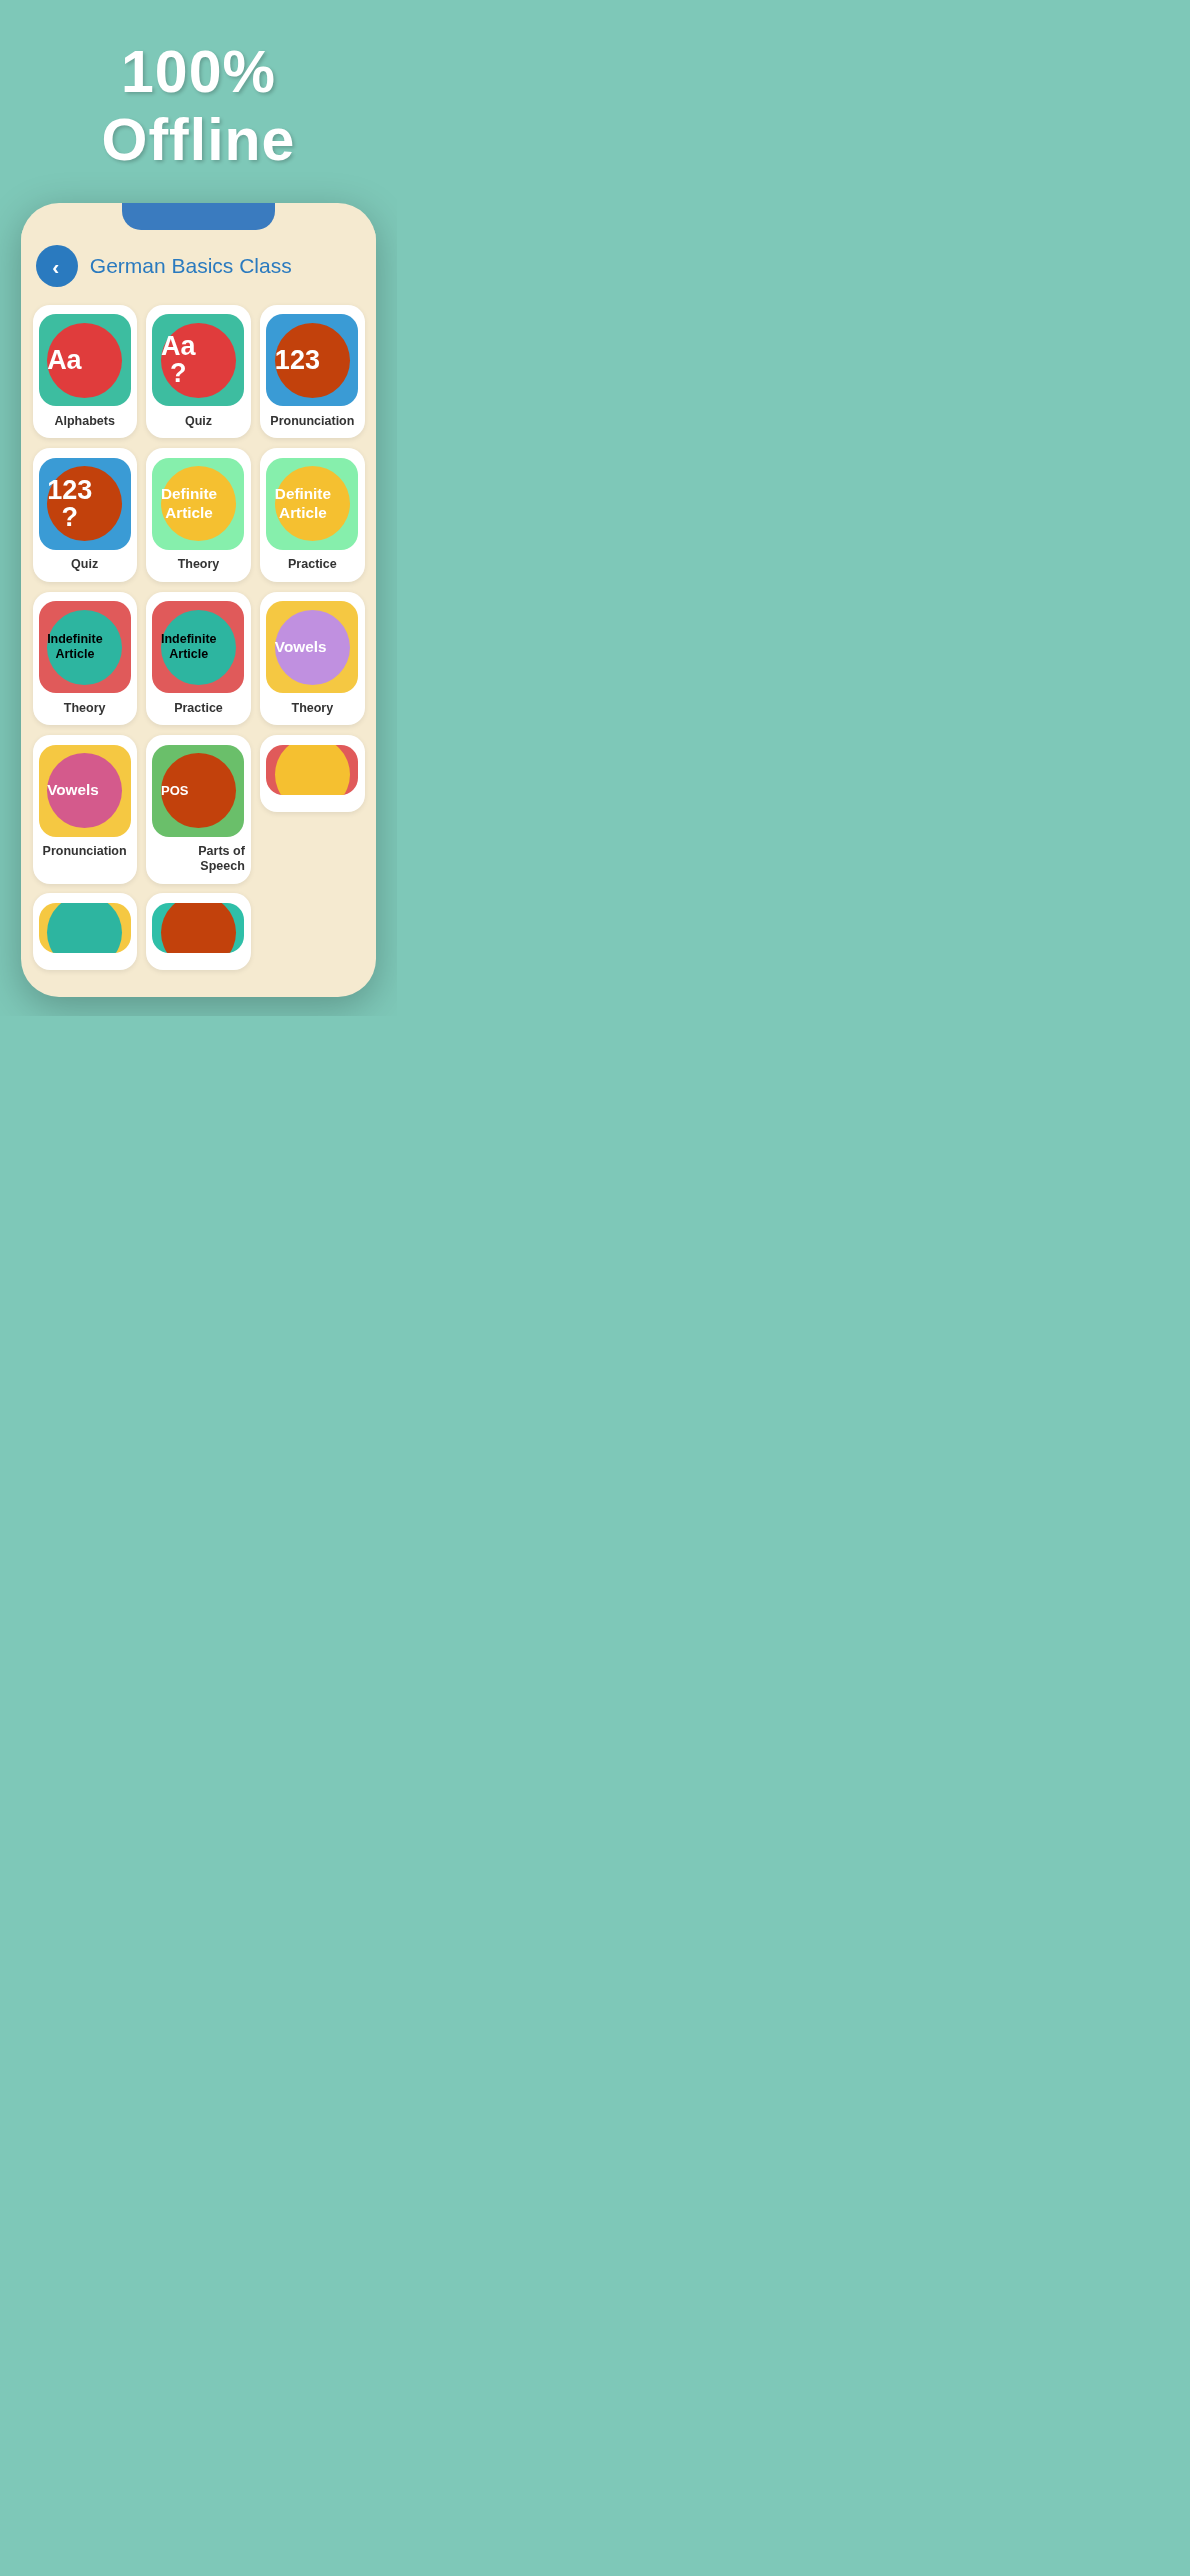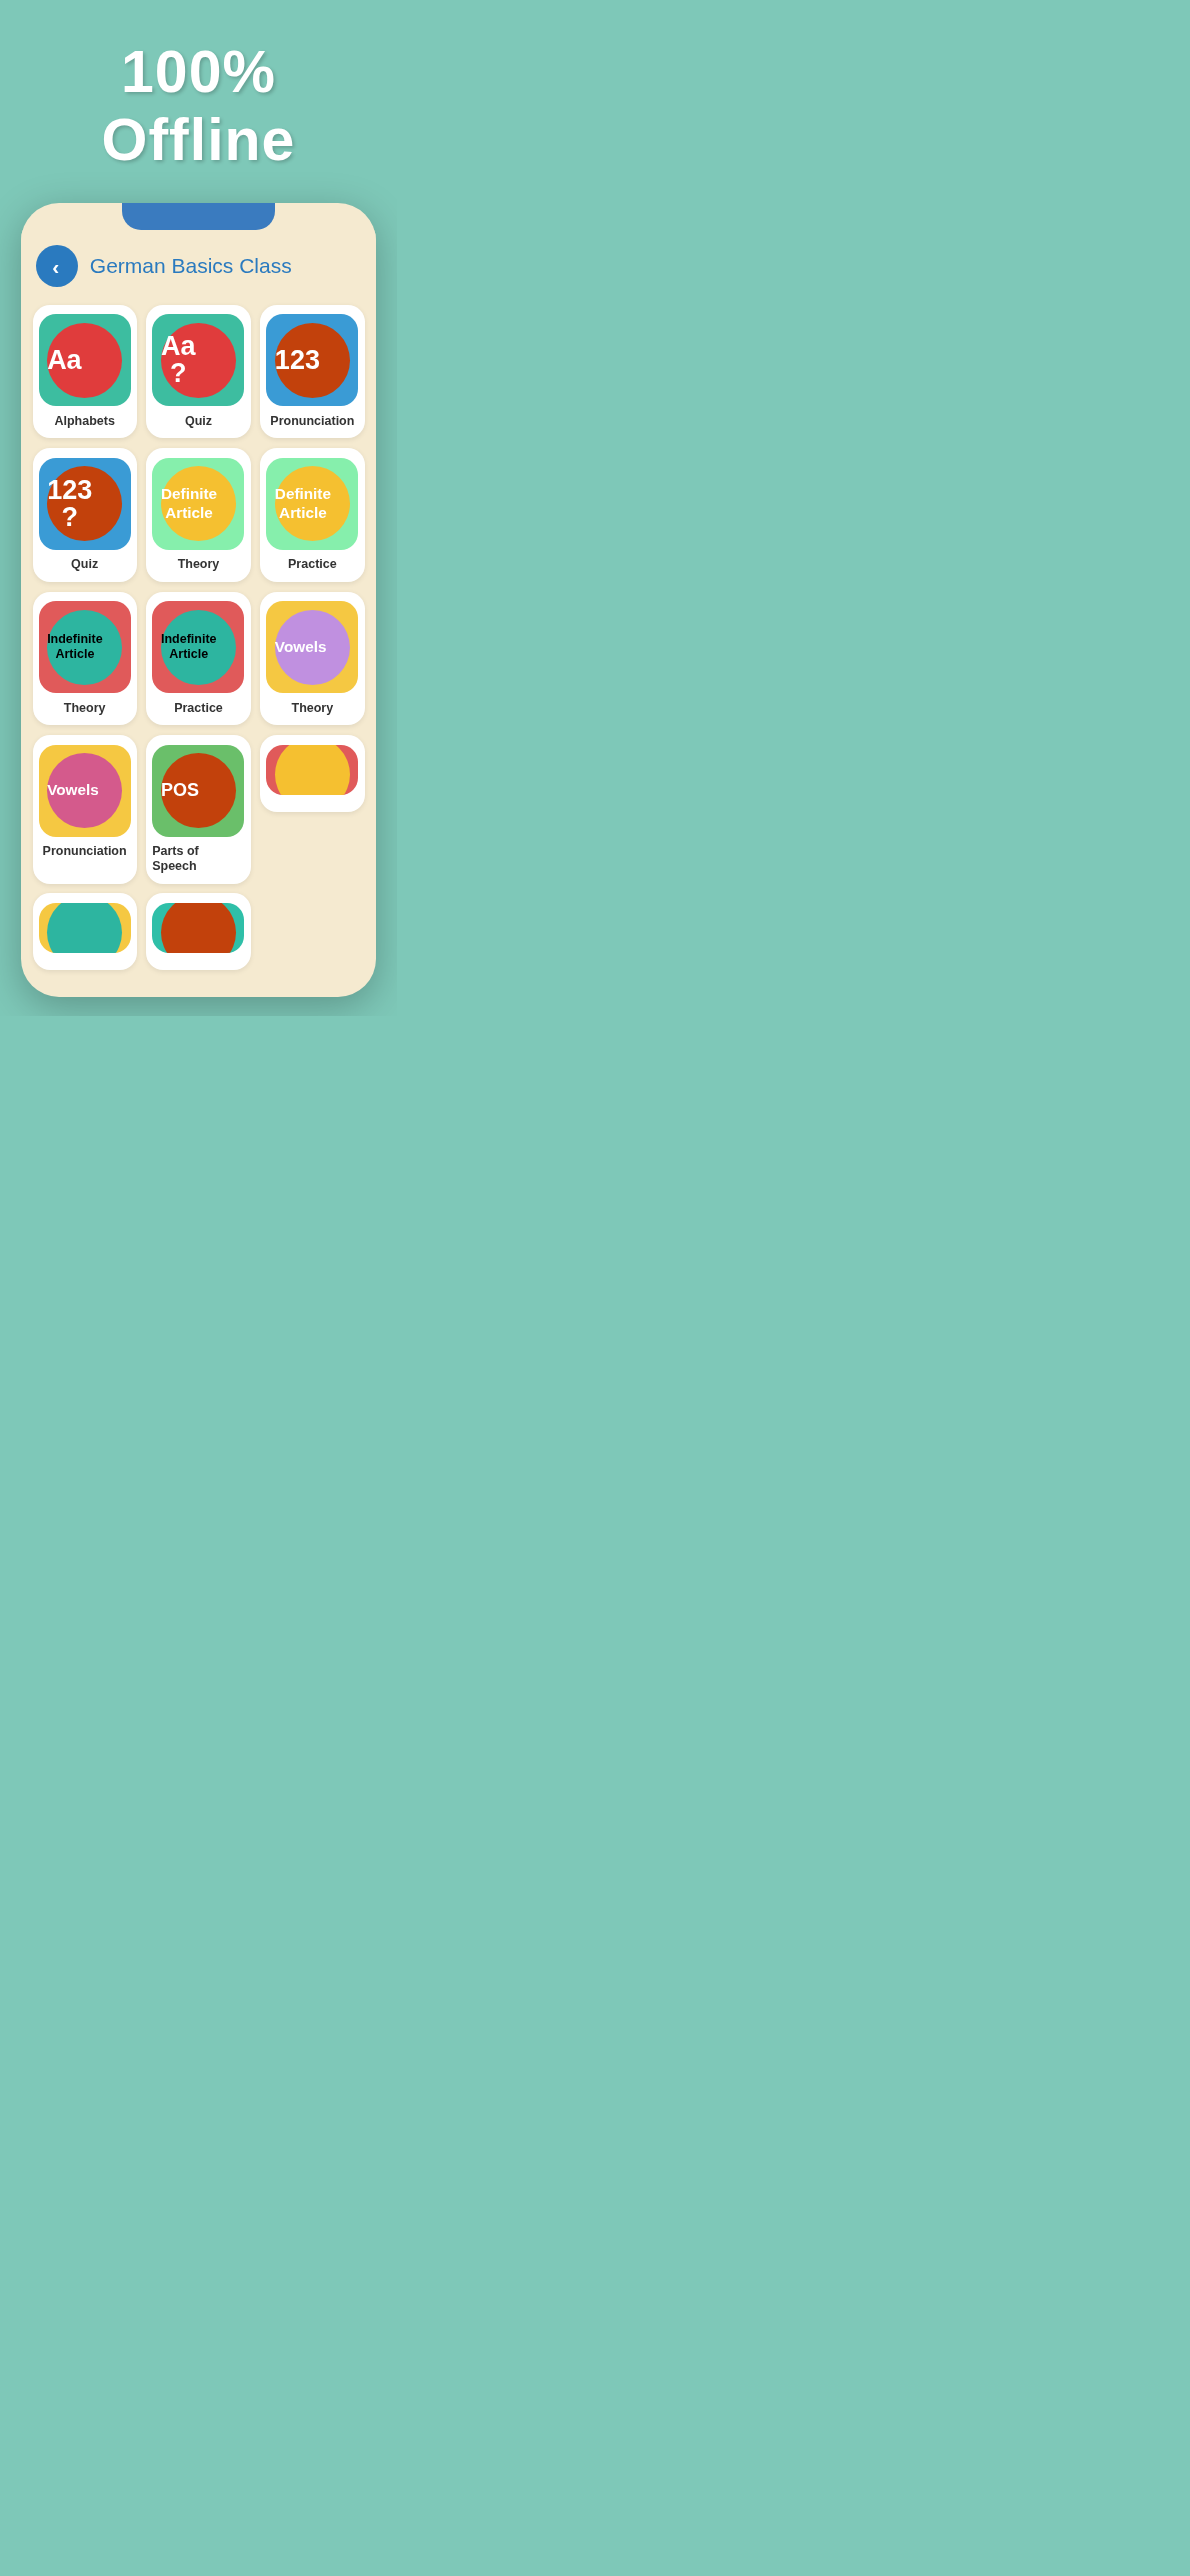--- a/index.html
+++ b/index.html
@@ -116,21 +116,21 @@
       display: flex;
       align-items: center;
       justify-content: flex-start;
       text-align: center;
     }
 
     .icon-label {
       font-size: 12.5px;
       font-weight: 800;
       color: #333;
-      text-align: left;
+      text-align: right;
       line-height: 1.2;
     }
 
     
     .bg-teal { background-color: #3dbda0; }
     .bg-blue { background-color: #3a9bd5; }
     .bg-purple { background-color: #86efac; }
     .bg-red { background-color: #e05a5a; }
     .bg-yellow { background-color: #f5c842; }
     .bg-green { background-color: #6abf6a; }
@@ -284,21 +284,21 @@
         </div>
       </div>
       <span class="icon-label">Pronunciation</span>
     </div>
 
     <div class="grid-item">
       <div class="icon-card bg-green">
         <div class="icon-circle circle-orange" style="position:relative;">
 
           <div style="display:flex; flex-direction:column; align-items:center; justify-content:center;">
-            <span class="circle-text-sm" style="font-size:18px;">POS</span>
+            <span class="circle-text-sm" style="font-size:13px;">POS</span>
           </div>
         </div>
       </div>
       <span class="icon-label">Parts of Speech</span>
     </div>
 
 
     <div class="grid-item partial-card">
       <div class="icon-card bg-red" style="width:92px;height:58px;overflow:hidden;">
         <div class="icon-circle circle-yellow" style="width:75px;height:75px;margin-top:9.6px;">

